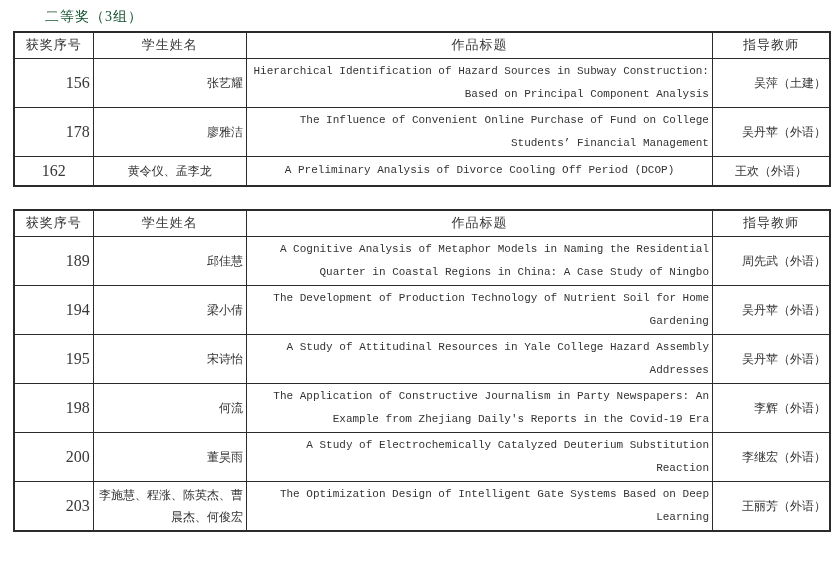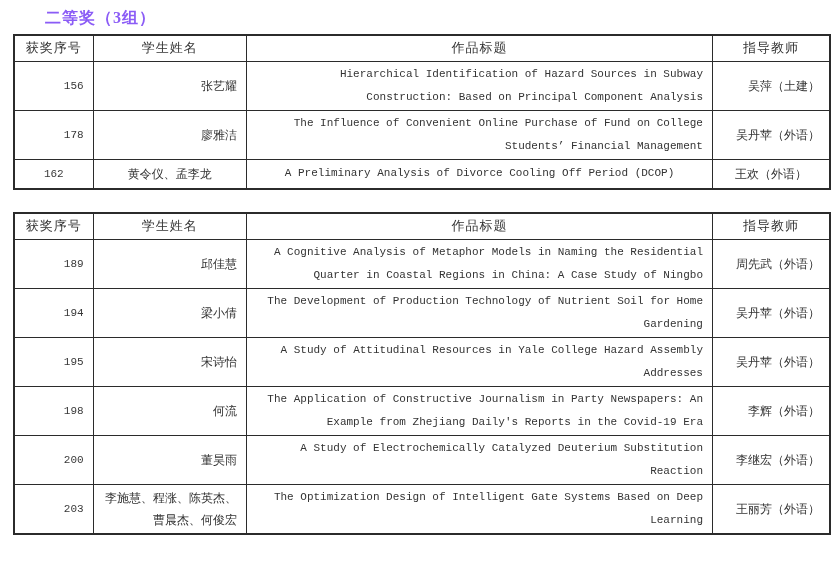--- a/index.html
+++ b/index.html
@@ -14,57 +14,57 @@
     background: #ffffff;
     box-sizing: border-box;
     padding: 8px 4px 8px 13px;
     font-family: "Liberation Serif", "DejaVu Serif", serif;
     color: #383838;
     overflow: hidden;
   }
   .section { margin: 0; }
   .section + .section { margin-top: 22px; }
   .section-title {
-    font-size: 16px;
-    font-weight: bold;
+    font-size: 14px;
+    font-weight: normal;
     margin: 0 0 5px 0;
     padding-left: 32px;
-    color: #8b5cf6;
+    color: #14532d;
     letter-spacing: 1px;
   }
   table.awards {
     width: 818px;
     border-collapse: collapse;
     table-layout: fixed;
     border: 2px solid #2b2b2b;
   }
   col.c-no    { width: 9.7%; }
   col.c-name  { width: 18.8%; }
   col.c-title { width: 57.1%; }
   col.c-teacher { width: 14.4%; }
   table.awards td, table.awards th {
     border: 1px solid #2b2b2b;
     text-align: center;
     vertical-align: middle;
-    padding: 1px 9px;
+    padding: 1px 3px;
     box-sizing: border-box;
     overflow: hidden;
   }
   tr.hdr th {
     height: 26px;
     font-size: 13px;
     font-weight: normal;
     color: #333333;
     letter-spacing: 1px;
   }
   tr.row-tall  td { height: 48px; text-align: right; }
   tr.row-short td { height: 30px; }
   td.no-cell {
-    font-size: 11px;
-    font-family: Liberation Mono, monospace;
+    font-size: 16px;
+    font-family: Liberation Serif, serif;
   }
   td.name-cell, td.teacher-cell {
     font-size: 12px;
     line-height: 22px;
     color: #333333;
   }
   td.title-cell {
     font-family: "Liberation Mono", "DejaVu Sans Mono", monospace;
     font-size: 11px;
     line-height: 23px;

